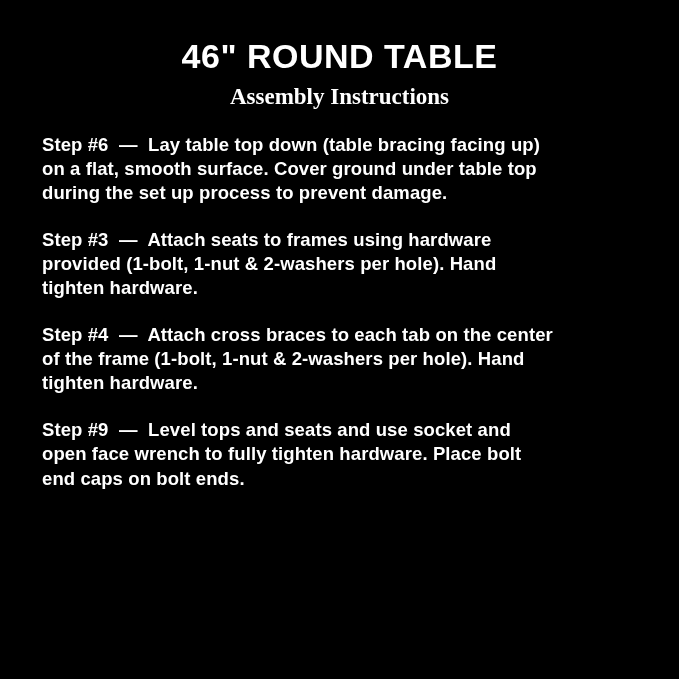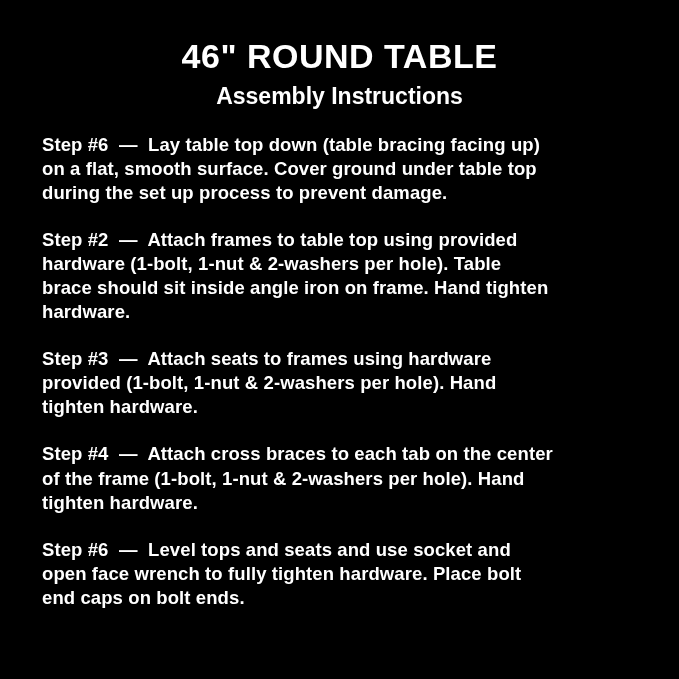--- a/index.html
+++ b/index.html
@@ -24,20 +24,21 @@
   }
   .title {
     font-size: 34px;
     line-height: 1.1;
     letter-spacing: 0.5px;
   }
   .subtitle {
     font-size: 23px;
     line-height: 1.2;
     margin-top: 8px;
+    font-family: Liberation Serif, serif;
   }
   .steps {
     padding: 22px 30px 0 42px;
   }
   .step {
     font-size: 18.5px;
     line-height: 1.3;
     white-space: pre-wrap;
     margin: 0 0 23px 0;
     letter-spacing: 0.1px;
@@ -48,27 +49,23 @@
 
 <div class="sheet">
   <div class="header">
     <div class="title">46" ROUND TABLE</div>
     <div class="subtitle">Assembly Instructions</div>
   </div>
   <div class="steps">
     <p class="step">Step #6  —  Lay table top down (table bracing facing up)
 on a flat, smooth surface. Cover ground under table top
 during the set up process to prevent damage.</p>
-    <p class="step">Step #2  —  Attach frames to table top using provided
-hardware (1-bolt, 1-nut &amp; 2-washers per hole). Table
-brace should sit inside angle iron on frame. Hand tighten
-hardware.</p>
     <p class="step">Step #3  —  Attach seats to frames using hardware
 provided (1-bolt, 1-nut &amp; 2-washers per hole). Hand
 tighten hardware.</p>
     <p class="step">Step #4  —  Attach cross braces to each tab on the center
 of the frame (1-bolt, 1-nut &amp; 2-washers per hole). Hand
 tighten hardware.</p>
-    <p class="step">Step #6  —  Level tops and seats and use socket and
+    <p class="step">Step #9  —  Level tops and seats and use socket and
 open face wrench to fully tighten hardware. Place bolt
 end caps on bolt ends.</p>
   </div>
 </div>
 
 </body></html>

